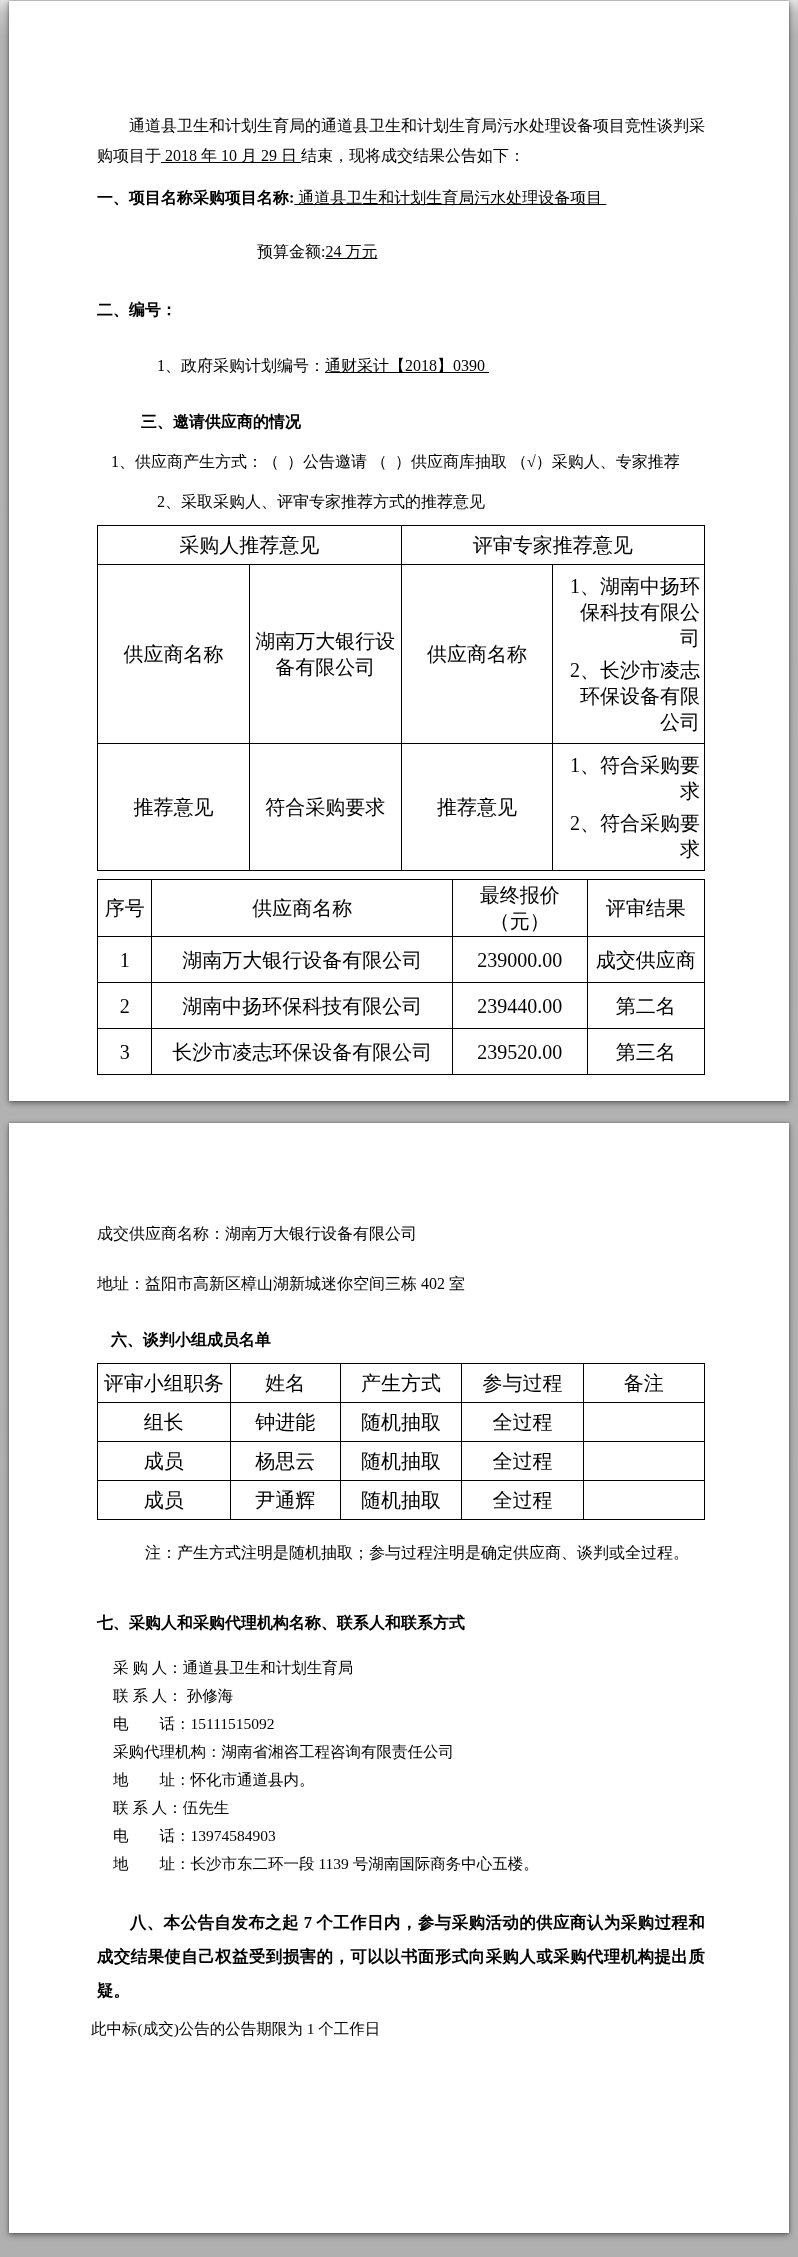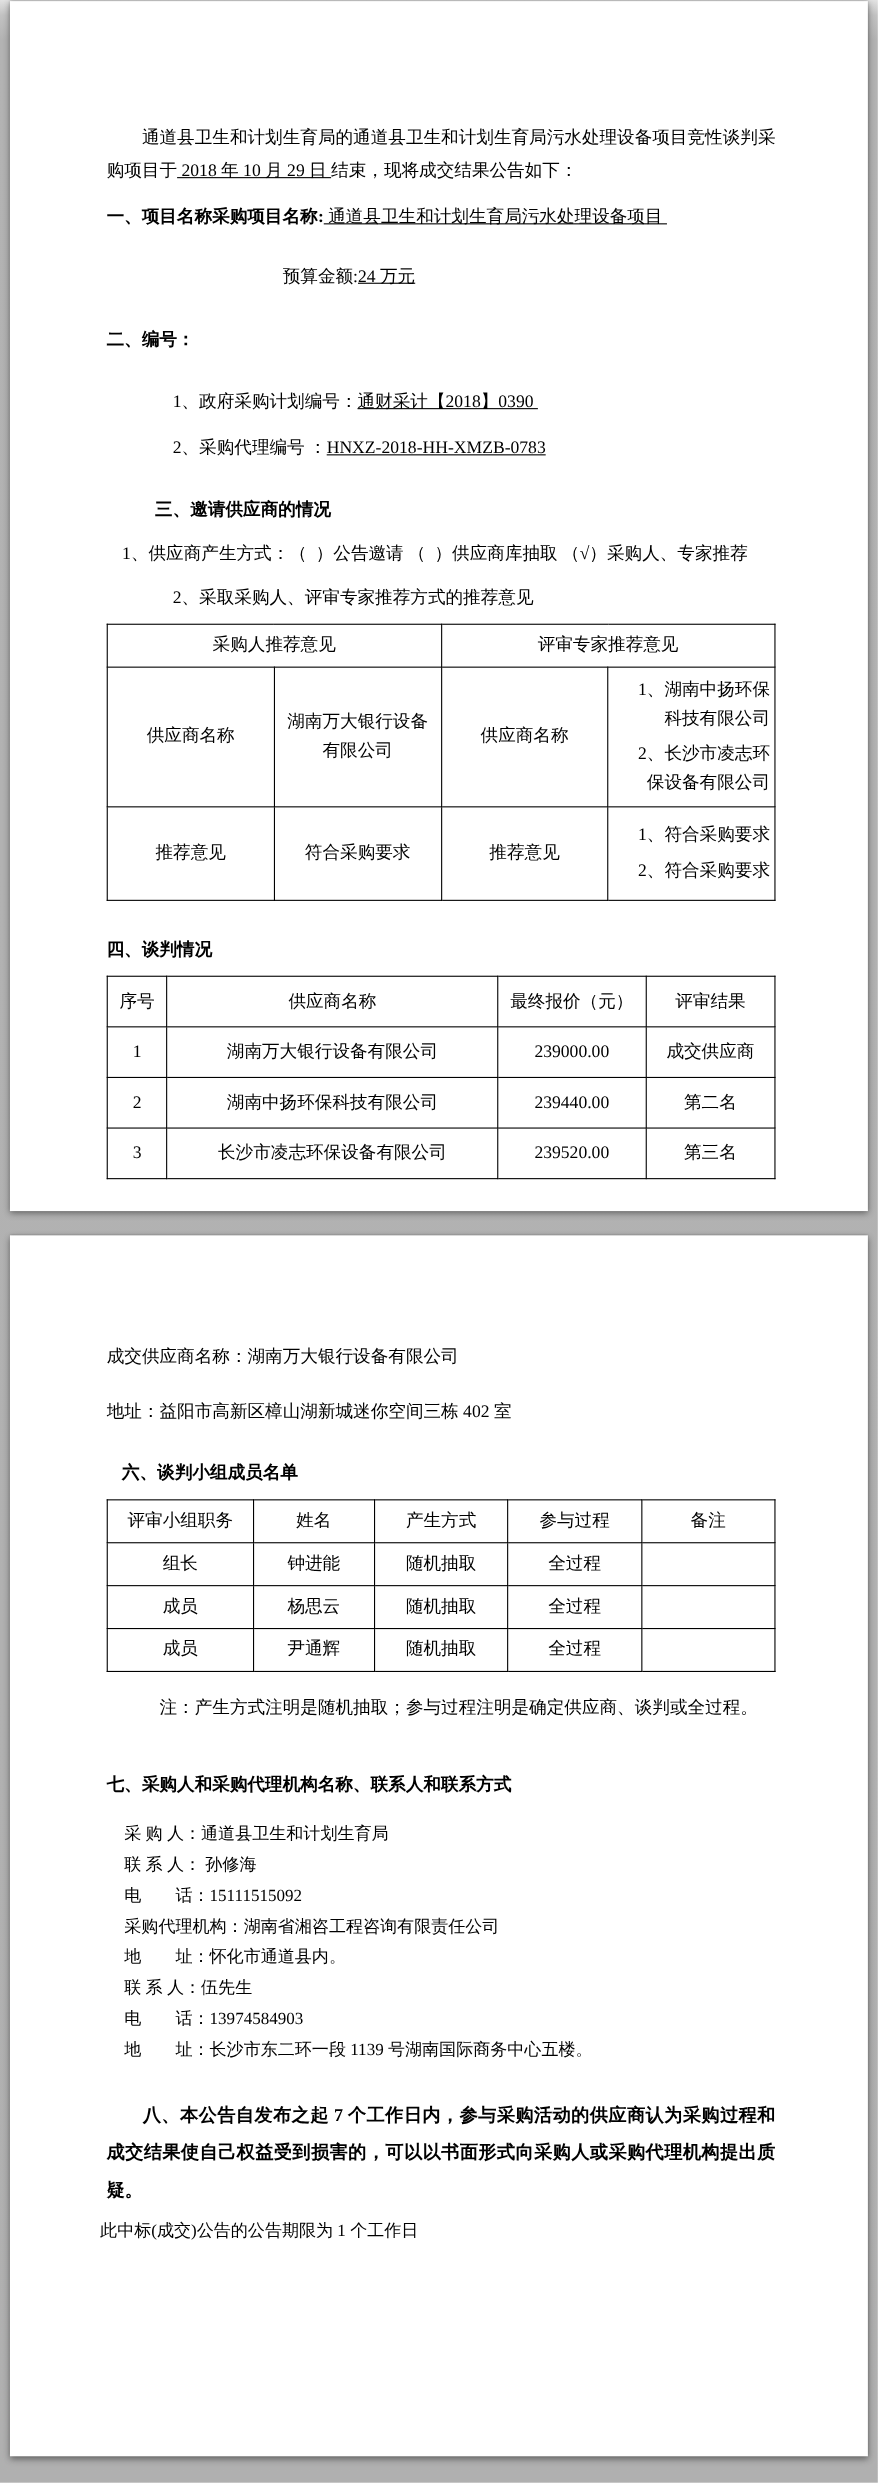--- a/index.html
+++ b/index.html
@@ -24,21 +24,21 @@
   .intro { text-indent:2em; }
   .s1 { margin-top:12px; }
   .budget { margin-top:24px; margin-left:160px; }
   .s2 { margin-top:28px; }
   .item1 { margin-top:26px; margin-left:60px; }
   .item2 { margin-top:12px; margin-left:60px; }
   .s3 { margin-top:26px; margin-left:44px; }
   .s3i1 { margin-top:10px; margin-left:14px; }
   .s3i2 { margin-top:10px; margin-left:60px; }
   table { border-collapse:collapse; width:100%; table-layout:fixed; }
-  td { border:1px solid #000; text-align:center; font-size:16px; padding:2px 4px; vertical-align:middle; line-height:26px; }
+  td { border:1px solid #000; text-align:center; font-size:20px; padding:2px 4px; vertical-align:middle; line-height:26px; }
   .t1 { margin-top:8px; }
   .t1 .c-narrow { width:12%; }
   .t1 .c-mid { width:32%; }
   .t1 .c-wide { width:44%; }
   .t1 .hrow td { height:34px; }
   .t1 .r1 td { height:88px; }
   .t1 .r2 td { height:80px; }
   .list-cell { text-align:right; padding-left:12px; }
   .list-cell div { margin:6px 0; }
   .s4 { margin-top:30px; }
@@ -68,21 +68,20 @@
     <p class="intro"><span>通道县卫生和计划生育局的通道县卫生和计划生育局污水处理设备项目竞性谈判采购项目于</span><span class="u"> 2018 年 10 月 29 日 </span><span>结束，现将成交结果公告如下：</span></p>
 
     <p class="s1"><span class="b">一、项目名称采购项目名称:</span><span class="u"> 通道县卫生和计划生育局污水处理设备项目 </span></p>
 
     <p class="budget"><span>预算金额:</span><span class="u">24 万元</span></p>
 
     <p class="s2 h">二、编号：</p>
 
     <p class="item1"><span>1、政府采购计划编号：</span><span class="u">通财采计【2018】0390 </span></p>
 
-    <p class="item2"><span>2、采购代理编号 ：</span><span class="u">HNXZ-2018-HH-XMZB-0783</span></p>
 
     <p class="s3 h">三、邀请供应商的情况</p>
 
     <p class="s3i1">1、供应商产生方式：（  ）公告邀请 （  ）供应商库抽取 （√）采购人、专家推荐</p>
 
     <p class="s3i2">2、采取采购人、评审专家推荐方式的推荐意见</p>
 
     <table class="t1">
       <tbody>
           <tr class="hrow">
@@ -103,21 +102,20 @@
         <td>符合采购要求</td>
         <td>推荐意见</td>
         <td class="list-cell">
           <div>1、符合采购要求</div>
           <div>2、符合采购要求</div>
         </td>
       </tr>
     </tbody>
       </table>
 
-    <p class="s4 h">四、谈判情况</p>
 
     <table class="t2">
       <tbody>
           <tr>
         <td class="c0">序号</td>
         <td class="c1">供应商名称</td>
         <td class="c2">最终报价（元）</td>
         <td class="c3">评审结果</td>
       </tr>
       <tr>

